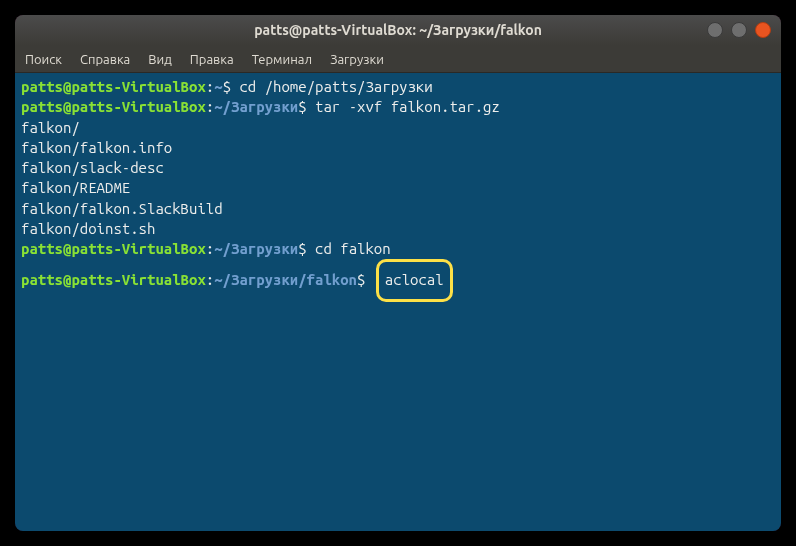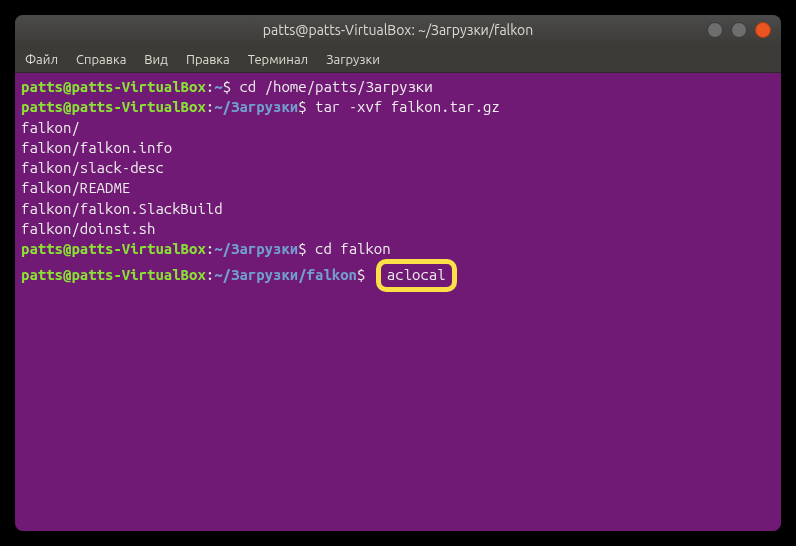--- a/index.html
+++ b/index.html
@@ -31,21 +31,21 @@
     .titlebar {
       background: linear-gradient(to bottom, #4b4b4b, #3c3b37);
       height: 30px;
       display: flex;
       align-items: center;
       justify-content: center;
       position: relative;
       color: #dfdbd2;
       font-family: Ubuntu, "DejaVu Sans", sans-serif;
       font-size: 14px;
-      font-weight: normal;
+      font-weight: bold;
     }
     .window-controls {
       position: absolute;
       right: 10px;
       display: flex;
       gap: 8px;
       align-items: center;
     }
     .ctrl {
       width: 16px;
@@ -66,56 +66,56 @@
       color: #dfdbd2;
       font-family: Ubuntu, "DejaVu Sans", sans-serif;
       font-size: 13px;
       border-bottom: 1px solid #2a2926;
     }
     .menubar span {
       cursor: pointer;
     }
     .terminal {
       flex: 1;
-      background: #701a75;
+      background: #0c4a6e;
       padding: 4px 6px;
       color: #eeeeec;
       line-height: 1.35;
       white-space: pre;
       overflow: hidden;
     }
     .prompt-user { color: #8ae234; font-weight: bold; }
     .prompt-path { color: #729fcf; font-weight: bold; }
     .prompt-sep { color: #eeeeec; }
     .cmd { color: #eeeeec; }
     .highlight-box {
-      border: 5px solid #fde047;
+      border: 3px solid #fde047;
       border-radius: 10px;
-      padding: 1px 6px;
+      padding: 8px 6px;
       display: inline-block;
       margin-left: 2px;
     }
     .line {
       display: block;
     }
   </style>
 </head>
 <body>
 
 <div class="window">
   <div class="titlebar">
     <span>patts@patts-VirtualBox: ~/Загрузки/falkon</span>
     <div class="window-controls">
       <span class="ctrl min"></span>
       <span class="ctrl max"></span>
       <span class="ctrl close"></span>
     </div>
   </div>
   <div class="menubar">
-    <span>Файл</span>
+    <span>Поиск</span>
     <span>Справка</span>
     <span>Вид</span>
     <span>Правка</span>
     <span>Терминал</span>
     <span>Загрузки</span>
   </div>
   <div class="terminal"><span class="line"><span class="prompt-user">patts@patts-VirtualBox</span><span class="prompt-sep">:</span><span class="prompt-path">~</span><span class="prompt-sep">$</span><span class="cmd"> cd /home/patts/Загрузки</span></span><span class="line"><span class="prompt-user">patts@patts-VirtualBox</span><span class="prompt-sep">:</span><span class="prompt-path">~/Загрузки</span><span class="prompt-sep">$</span><span class="cmd"> tar -xvf falkon.tar.gz</span></span><span class="line">falkon/</span><span class="line">falkon/falkon.info</span><span class="line">falkon/slack-desc</span><span class="line">falkon/README</span><span class="line">falkon/falkon.SlackBuild</span><span class="line">falkon/doinst.sh</span><span class="line"><span class="prompt-user">patts@patts-VirtualBox</span><span class="prompt-sep">:</span><span class="prompt-path">~/Загрузки</span><span class="prompt-sep">$</span><span class="cmd"> cd falkon</span></span><span class="line"><span class="prompt-user">patts@patts-VirtualBox</span><span class="prompt-sep">:</span><span class="prompt-path">~/Загрузки/falkon</span><span class="prompt-sep">$</span> <span class="highlight-box"><span class="cmd">aclocal</span></span></span></div>
 </div>
 
 </body></html>

